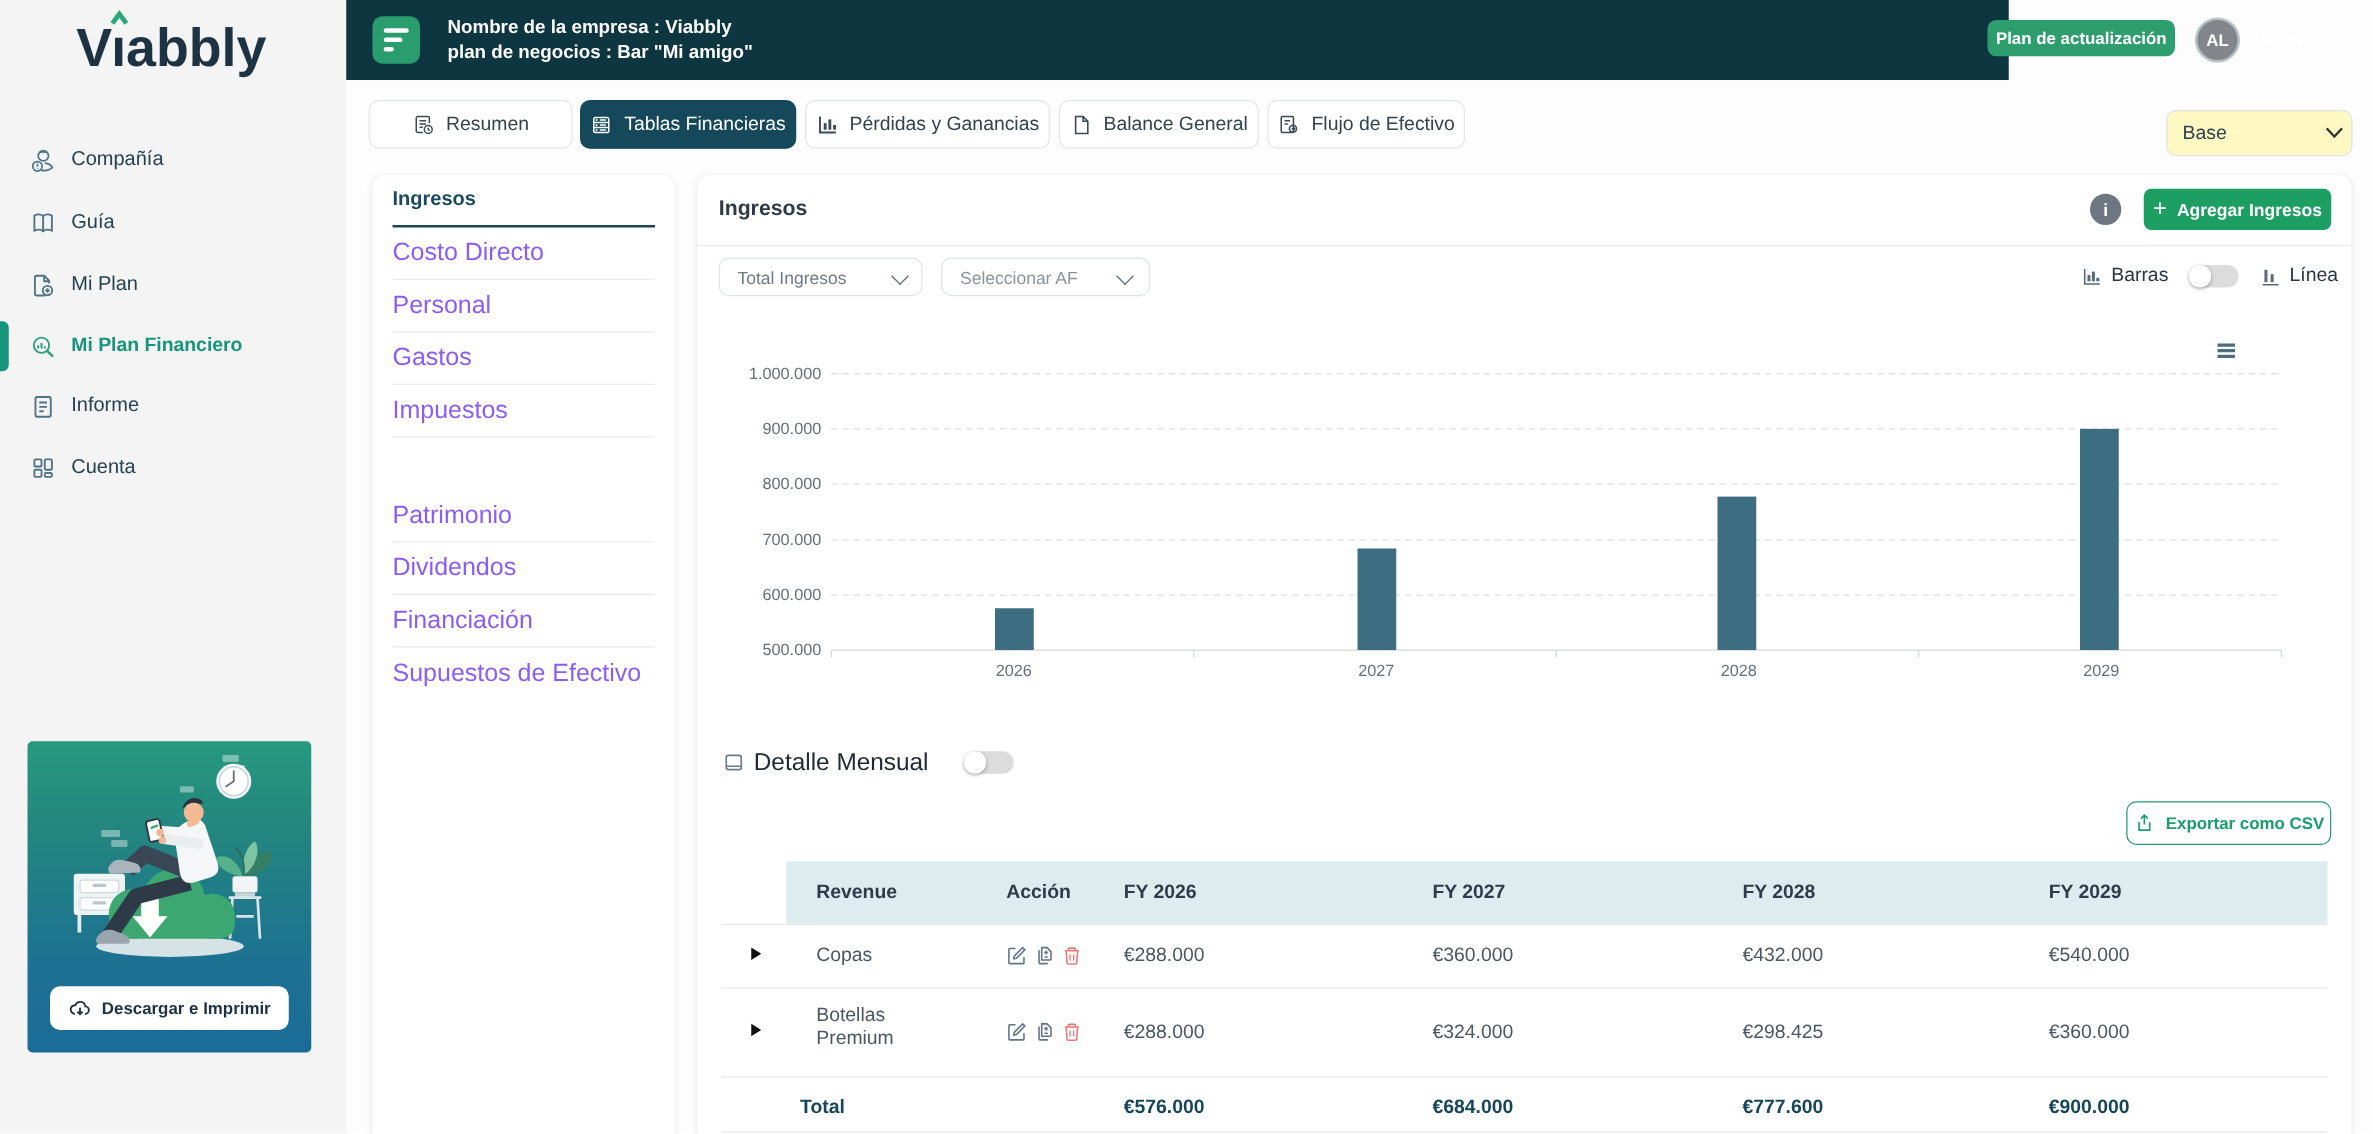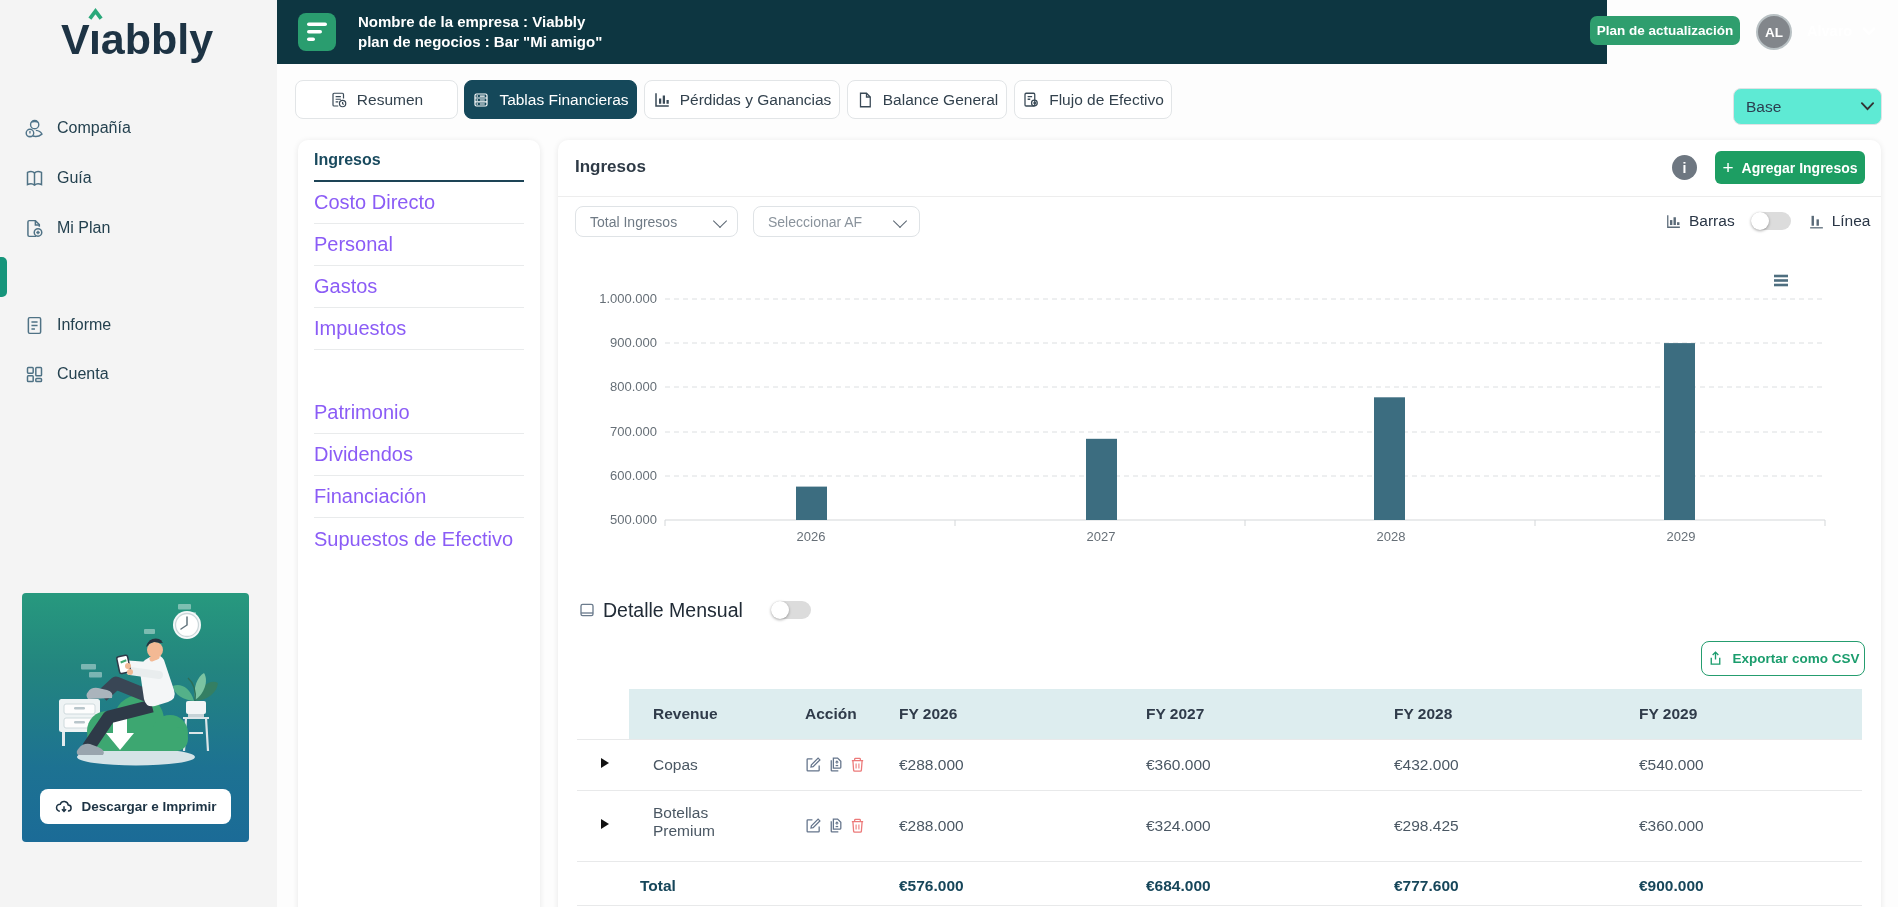--- a/index.html
+++ b/index.html
@@ -26,21 +26,21 @@
 #hicon { position:absolute; left:21px; top:13px; width:38px; height:38px; background:#2a9d6f; border-radius:8px; }
 #htext { position:absolute; left:81px; top:12px; color:#fff; font-size:15px; font-weight:bold; line-height:20px; }
 #planbtn { position:absolute; left:1313px; top:16px; width:150px; height:29px; background:#2f9e6e; color:#fff; border-radius:7px; font-size:13.5px; font-weight:bold; display:flex; align-items:center; justify-content:center; }
 #avatar { position:absolute; left:1479px; top:14px; width:36px; height:36px; border-radius:50%; background:#82868b; border:2px solid #b9c1c4; color:#fff; font-size:13.5px; font-weight:bold; display:flex; align-items:center; justify-content:center; }
 #uname { position:absolute; left:1530px; top:23px; color:#fff; font-size:14.5px; font-weight:bold; }
 #uchev { position:absolute; left:1585px; top:26px; }
 
 
 .tab { position:absolute; top:80px; height:39px; background:#fff; border:1px solid #e2e5e7; border-radius:8px; display:flex; align-items:center; justify-content:center; gap:9px; font-size:15.5px; color:#33424e; }
 .tab.active { background:#15485a; border-color:#15485a; color:#fff; }
-#baseselect { position:absolute; left:1733px; top:88px; width:149px; height:37px; border:1px solid #e0e3e5; border-radius:8px; background:#5eead4;padding-left:48px; }
+#baseselect { position:absolute; left:1733px; top:88px; width:149px; height:37px; border:1px solid #e0e3e5; border-radius:8px; background:#fef9c3;padding-left:48px; }
 #baseselect .t { position:absolute; left:12px; top:9px; font-size:15.5px; color:#2c3e50; }
 
 
 #submenu { position:absolute; left:298px; top:140px; width:242px; height:790px; background:#fff; border-radius:10px; box-shadow:0 1px 6px rgba(0,0,0,0.09); }
 .sitem { position:absolute; left:16px; width:210px; height:42px; font-size:20px; color:#8b5cf6; display:flex; align-items:center; border-bottom:1px solid #e9ebec; }
 .sitem.active { color:#194a5e; font-weight:bold; font-size:16px; border-bottom:2px solid #1d4456; }
 .sitem.last { border-bottom:none; }
 
 
 #maincard { position:absolute; left:558px; top:140px; width:1323px; height:790px; background:#fff; border-radius:10px; box-shadow:0 1px 6px rgba(0,0,0,0.09); }
@@ -97,20 +97,28 @@
     </div>
     <div class="navitem" style="top:208px;">
       <svg viewBox="0 0 24 24" fill="none" stroke="#4f7285" stroke-width="1.7">
           <path d="M14 21H6a1.5 1.5 0 0 1-1.5-1.5V4.5A1.5 1.5 0 0 1 6 3h7l4.5 4.5V10"></path>
           <path d="M13 3v5h5"></path>
           <circle cx="16" cy="16.5" r="4.3"></circle>
           <path d="M16 14.5v4 M14 16.5h4"></path>
         </svg>
       <span class="lbl">Mi Plan</span>
     </div>
+    <div class="navitem active" style="top:257px;">
+      <svg viewBox="0 0 24 24" fill="none" stroke="#2aa178" stroke-width="1.7">
+          <circle cx="10.5" cy="10.5" r="7"></circle>
+          <path d="M15.7 15.7 L21 21" stroke-width="2.2"></path>
+          <path d="M7.5 13.5v-3 M10.5 13.5v-5 M13.5 13.5v-2" stroke-width="1.8"></path>
+        </svg>
+      <span class="lbl">Mi Plan Financiero</span>
+    </div>
     <div class="navitem" style="top:305px;">
       <svg viewBox="0 0 24 24" fill="none" stroke="#4f7285" stroke-width="1.7">
           <rect x="5" y="3" width="14" height="18" rx="1.5"></rect>
           <path d="M8.5 8h7 M8.5 12h7 M8.5 16h4"></path>
         </svg>
       <span class="lbl">Informe</span>
     </div>
     <div class="navitem" style="top:354px;">
       <svg viewBox="0 0 24 24" fill="none" stroke="#4f7285" stroke-width="1.7">
           <rect x="4" y="4" width="6.5" height="6.5" rx="1"></rect>

